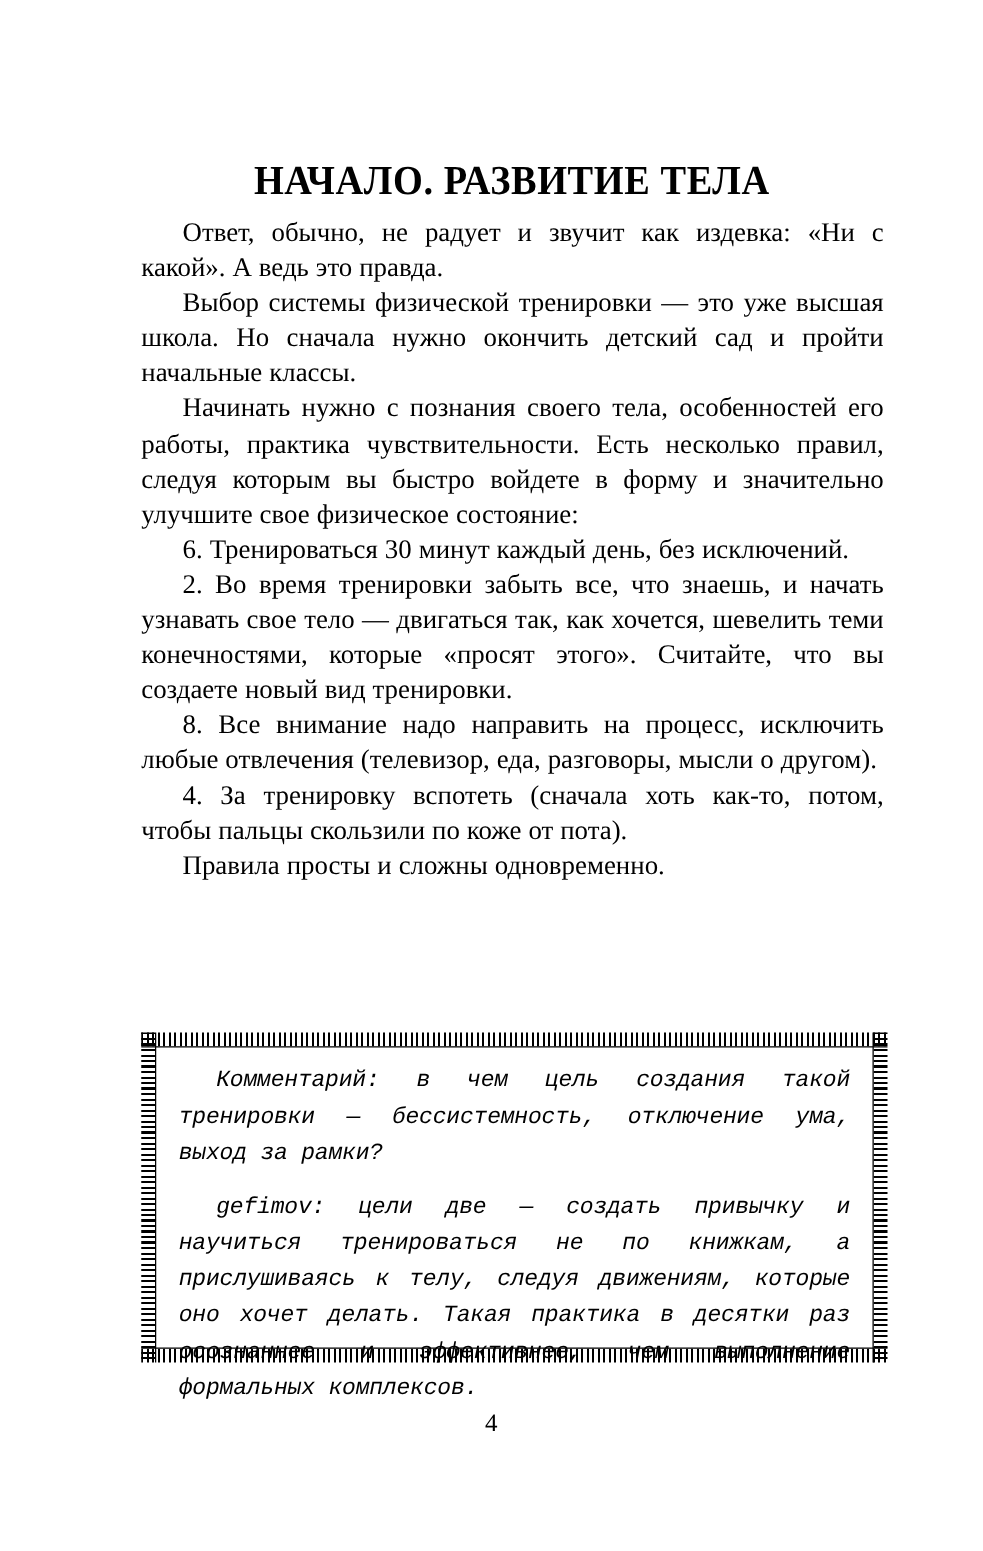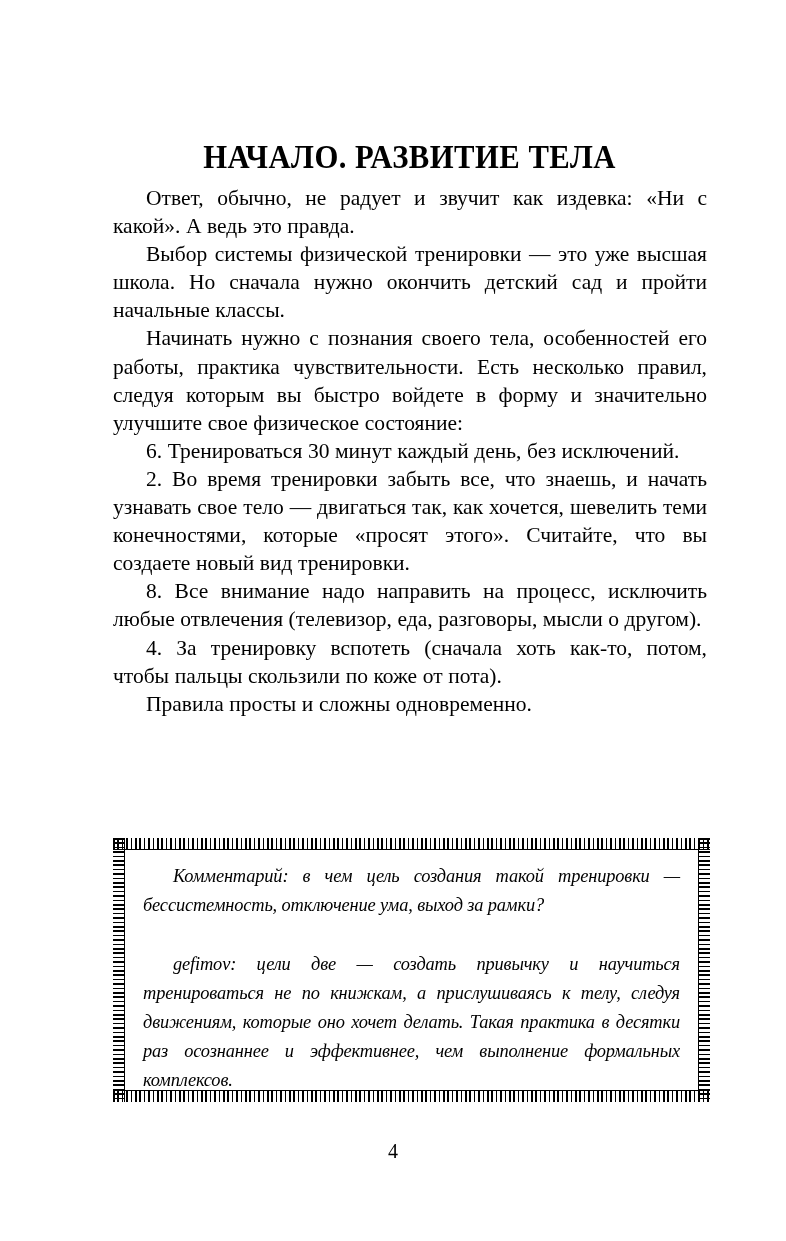--- a/index.html
+++ b/index.html
@@ -11,21 +11,21 @@
     width: 786px;
     height: 1241px;
     position: relative;
     font-family: "Liberation Serif", "DejaVu Serif", serif;
     color: #000000;
     overflow: hidden;
   }
 
   .page {
     position: absolute;
-    left: 0; top: 12px;
+    left: 0; top: 0;
     width: 786px;
     height: 1082px;
   }
 
   
   .chapter-title {
     position: absolute;
     left: 113px;
     top: 104px;
     width: 593px;
@@ -113,31 +113,31 @@
   }
 
   .comment-inner {
     position: absolute;
     left: 30px;
     top: 24px;
     width: 537px;
   }
   .comment-para {
     margin: 0;
-    font-family: Liberation Serif, serif;
+    font-family: Liberation Mono, monospace;
     font-style: italic;
     font-weight: normal;
     font-size: 18.4px;
     line-height: 29px;
     text-align: justify;
     text-indent: 30px;
     letter-spacing: -0.15px;
   }
   .comment-para + .comment-para {
-    margin-top: 30px;
+    margin-top: 14px;
   }
 
   
   .page-number {
     position: absolute;
     left: 0;
     top: 1126px;
     width: 786px;
     text-align: center;
     font-size: 20px;

